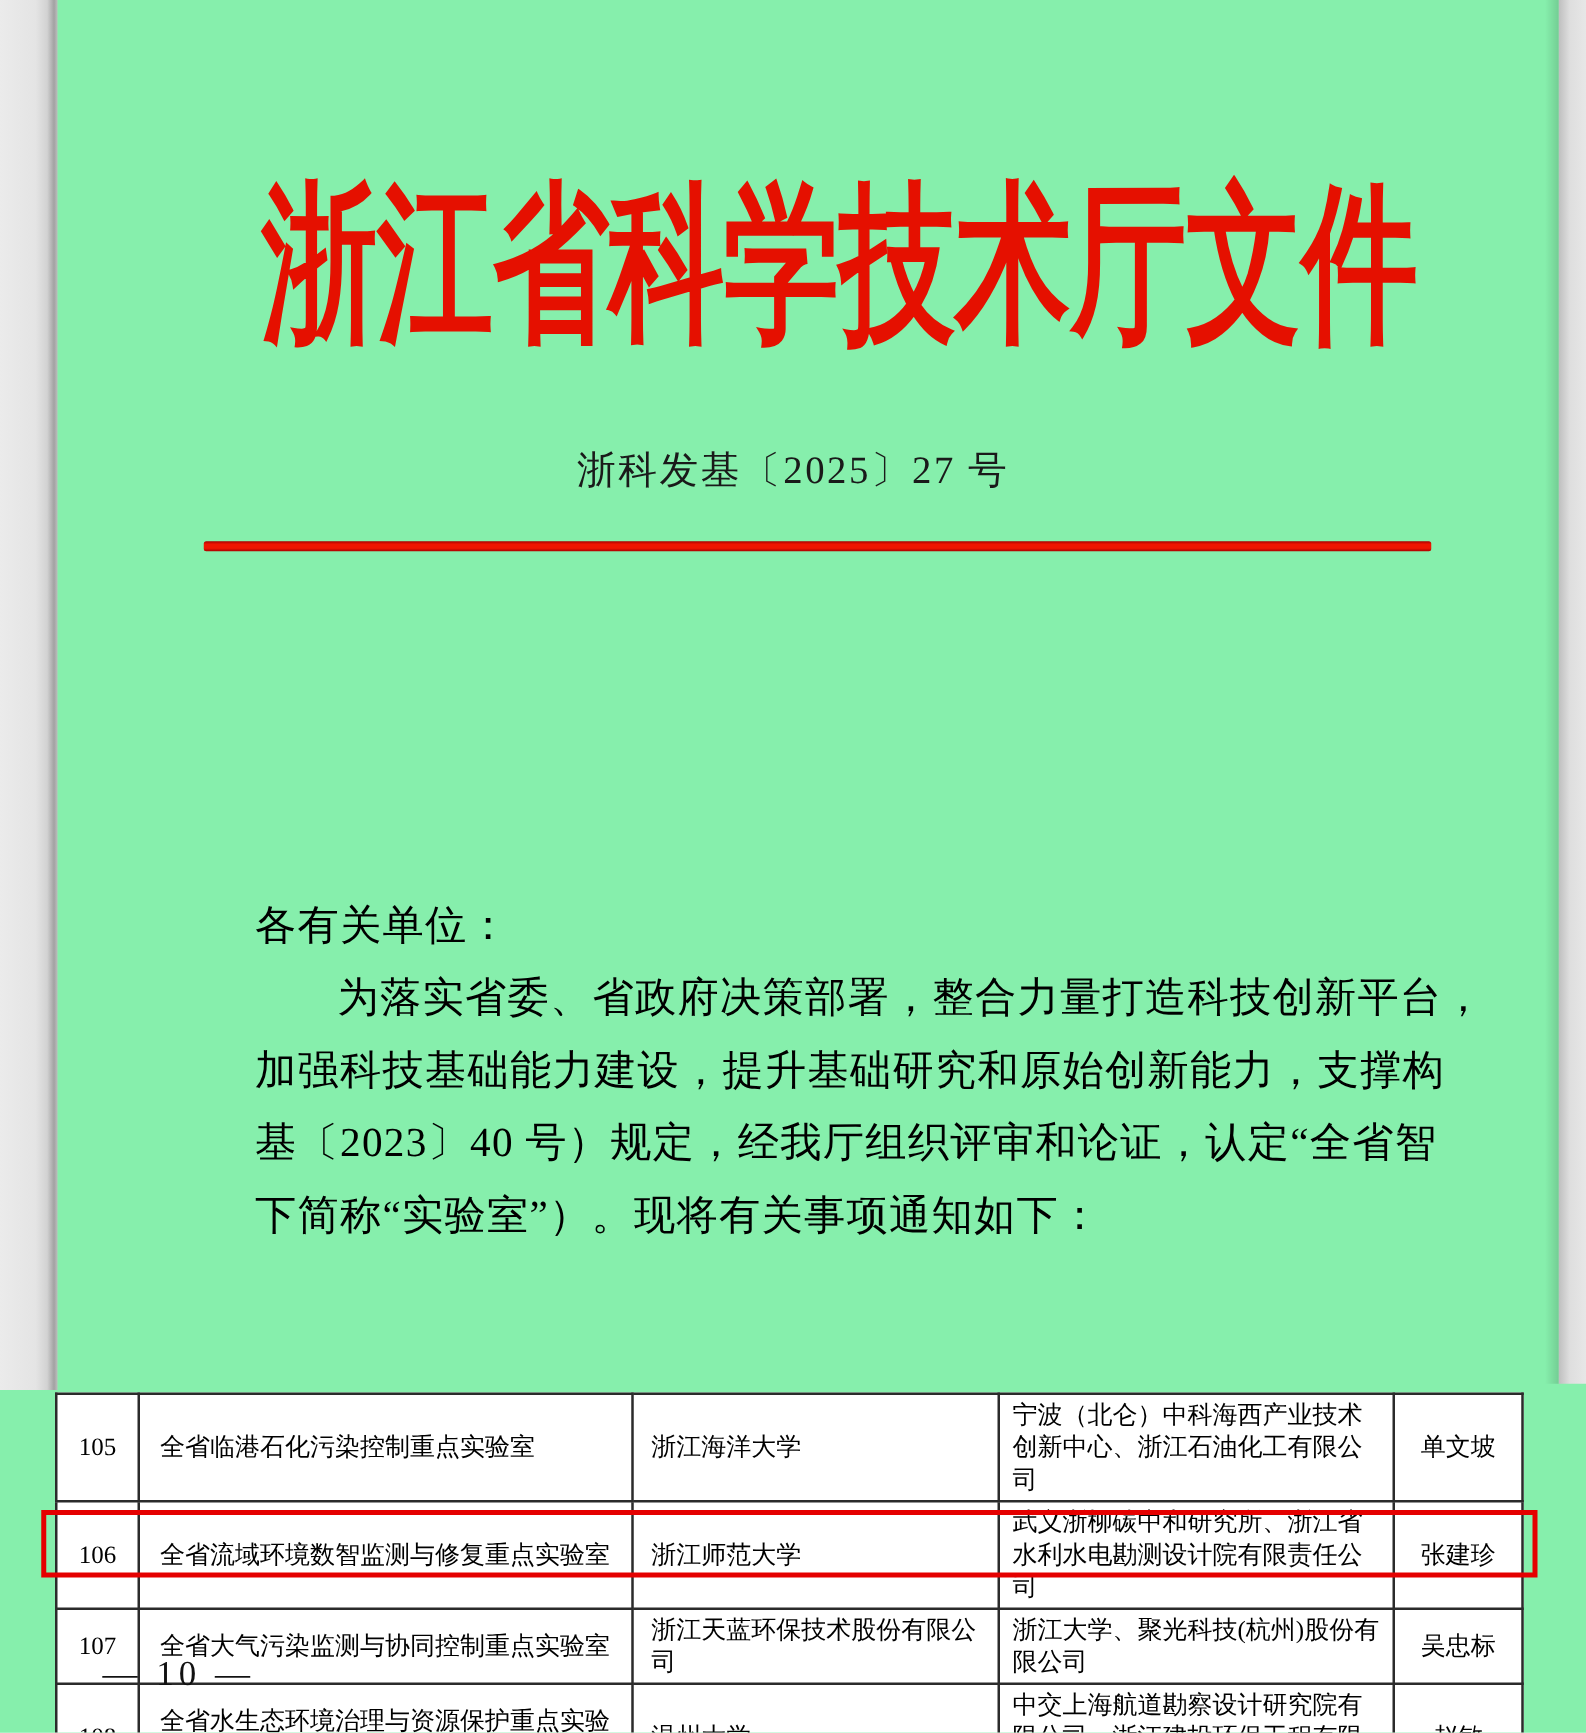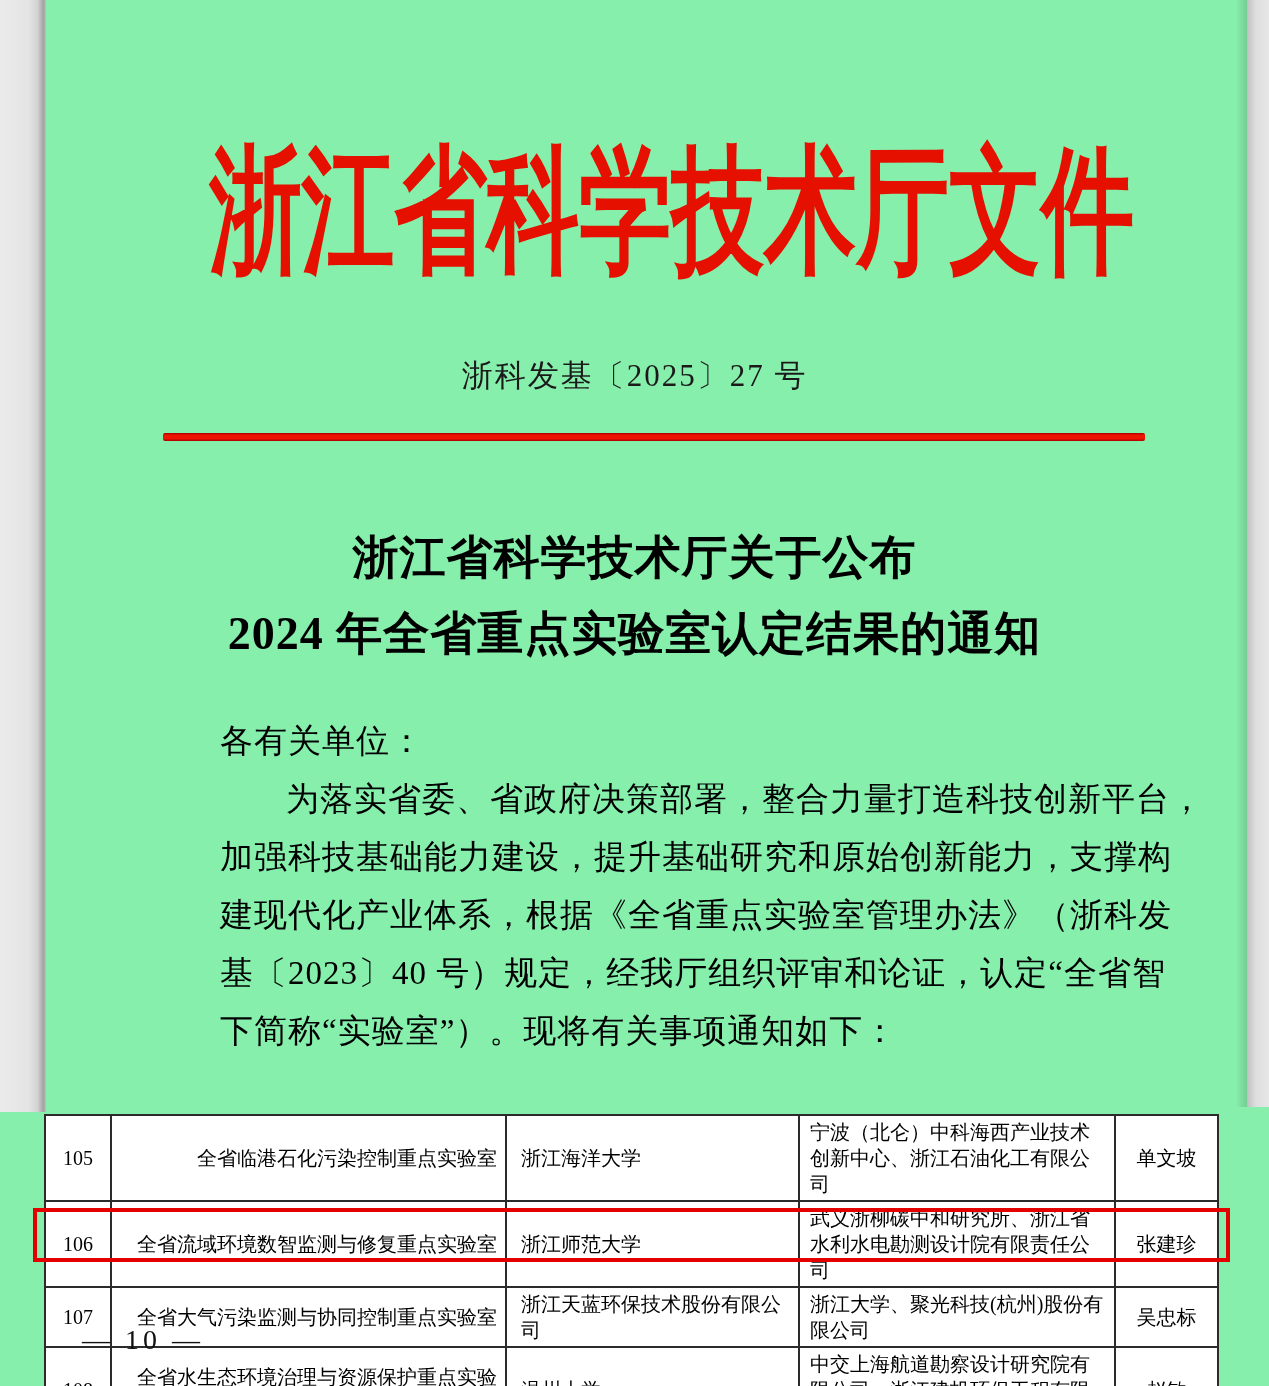--- a/index.html
+++ b/index.html
@@ -42,21 +42,21 @@
     position:absolute;top:433px;left:163px;width:982px;height:8px;
     background:linear-gradient(#a80000 0%,#ee1500 30%,#ee1500 70%,#a80000 100%);
     border-radius:2px;
   }
   .notice-title{
     position:absolute;top:520px;left:0;width:100%;
     text-align:center;font-weight:bold;color:#000;
     font-size:46px;line-height:76px;letter-spacing:1px;
   }
   .body-block{
-    position:absolute;top:712px;left:220px;width:945px;
+    position:absolute;top:712px;left:204px;width:945px;
     font-size:33px;line-height:58px;letter-spacing:1px;color:#000;
     text-align:justify;
   }
   .body-line{white-space:nowrap;}
   .body-line.indent{text-indent:2em;}
   
   .labs-table{
     position:absolute;top:1114px;left:44px;
     border-collapse:collapse;table-layout:fixed;
     width:1173px;
@@ -70,21 +70,21 @@
     vertical-align:middle;
     overflow:hidden;
   }
   .labs-table tr{height:49px;}
   .col-no{width:66px;}
   .col-lab{width:395px;}
   .col-inst{width:293px;}
   .col-partners{width:316px;}
   .col-director{width:103px;}
   td.cell-no{text-align:center;}
-  td.cell-lab{padding-left:16px;text-align:right;}
+  td.cell-lab{padding-left:16px;}
   td.cell-inst{padding-left:14px;}
   td.cell-partners{padding-left:10px;margin-left:22px;}
   td.cell-director{text-align:center;}
   .highlight-box{
     position:absolute;left:33px;top:1208px;width:1197px;height:54px;
     border:4px solid #e50000;
     box-sizing:border-box;
     pointer-events:none;
   }
   .page-number{
@@ -101,30 +101,25 @@
   <div class="margin-left"></div>
   <div class="page-shadow-right"></div>
   <div class="margin-right"></div>
 
   <div class="header-title">浙江省科学技术厅文件</div>
 
   <div class="doc-number">浙科发基〔2025〕27 号</div>
 
   <div class="red-rule"></div>
 
-  <div class="notice-title">
-    <div>浙江省科学技术厅关于公布</div>
-    <div>2024 年全省重点实验室认定结果的通知</div>
-  </div>
 
   <div class="body-block">
     <div class="body-line">各有关单位：</div>
     <div class="body-line indent">为落实省委、省政府决策部署，整合力量打造科技创新平台，</div>
     <div class="body-line">加强科技基础能力建设，提升基础研究和原始创新能力，支撑构</div>
-    <div class="body-line">建现代化产业体系，根据《全省重点实验室管理办法》（浙科发</div>
     <div class="body-line">基〔2023〕40 号）规定，经我厅组织评审和论证，认定“全省智</div>
     <div class="body-line">下简称“实验室”）。现将有关事项通知如下：</div>
   </div>
 
   <table class="labs-table">
     <colgroup>
       <col class="col-no">
         <col class="col-lab">
         <col class="col-inst">
         <col class="col-partners">

